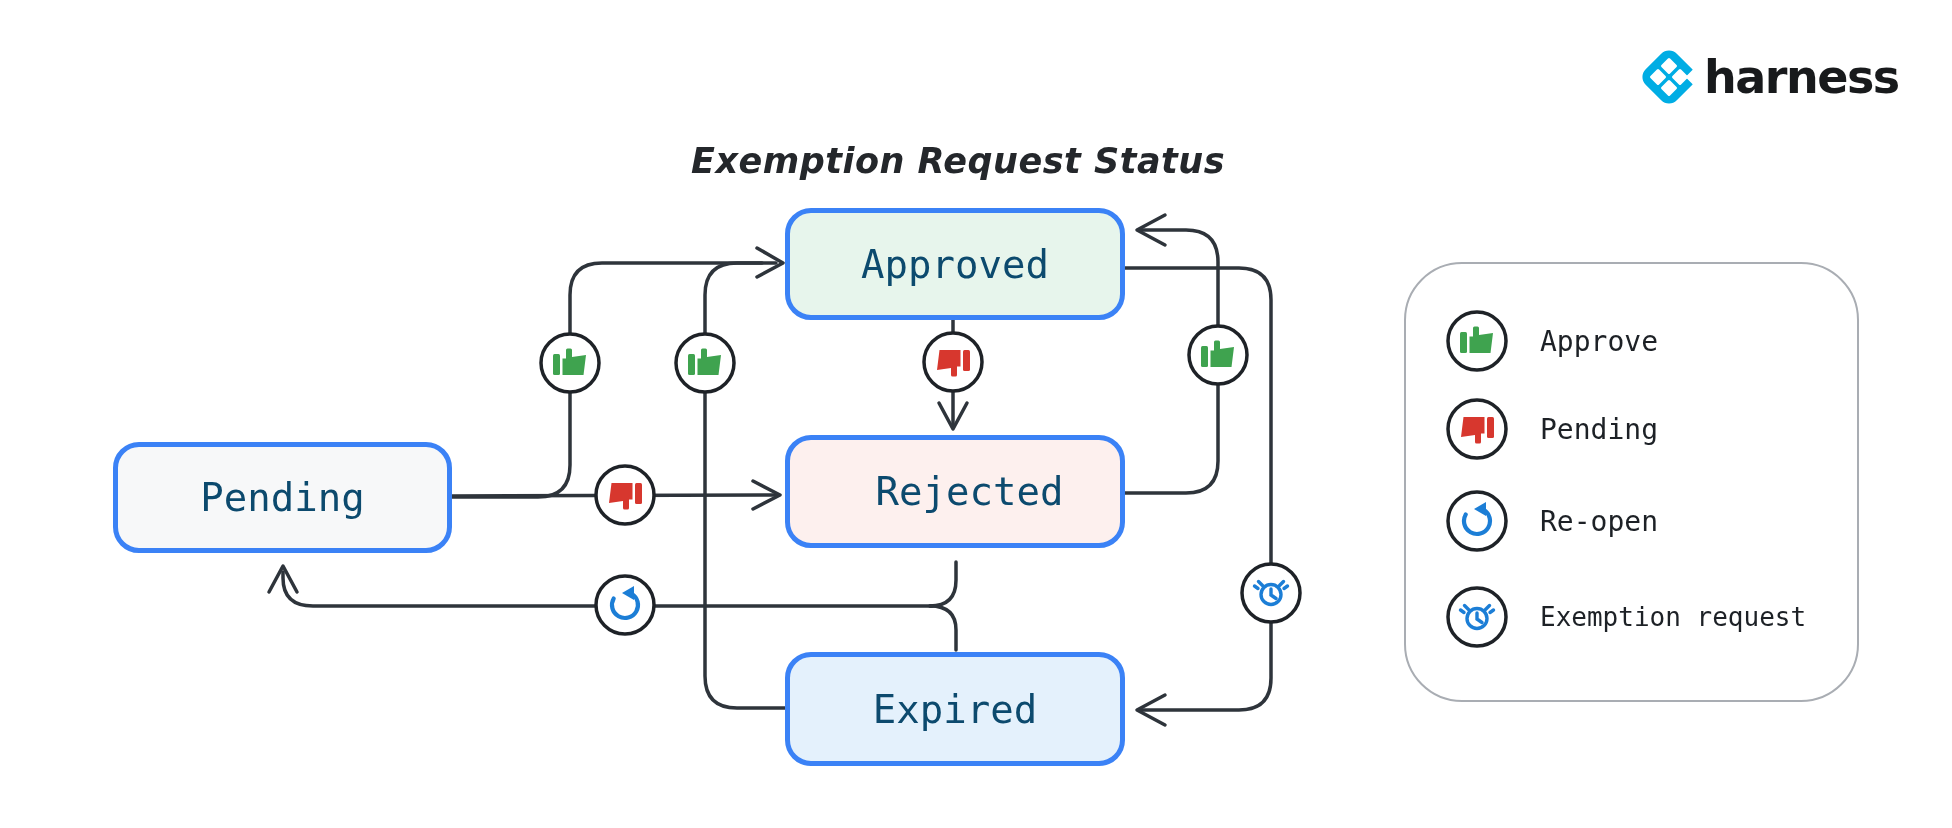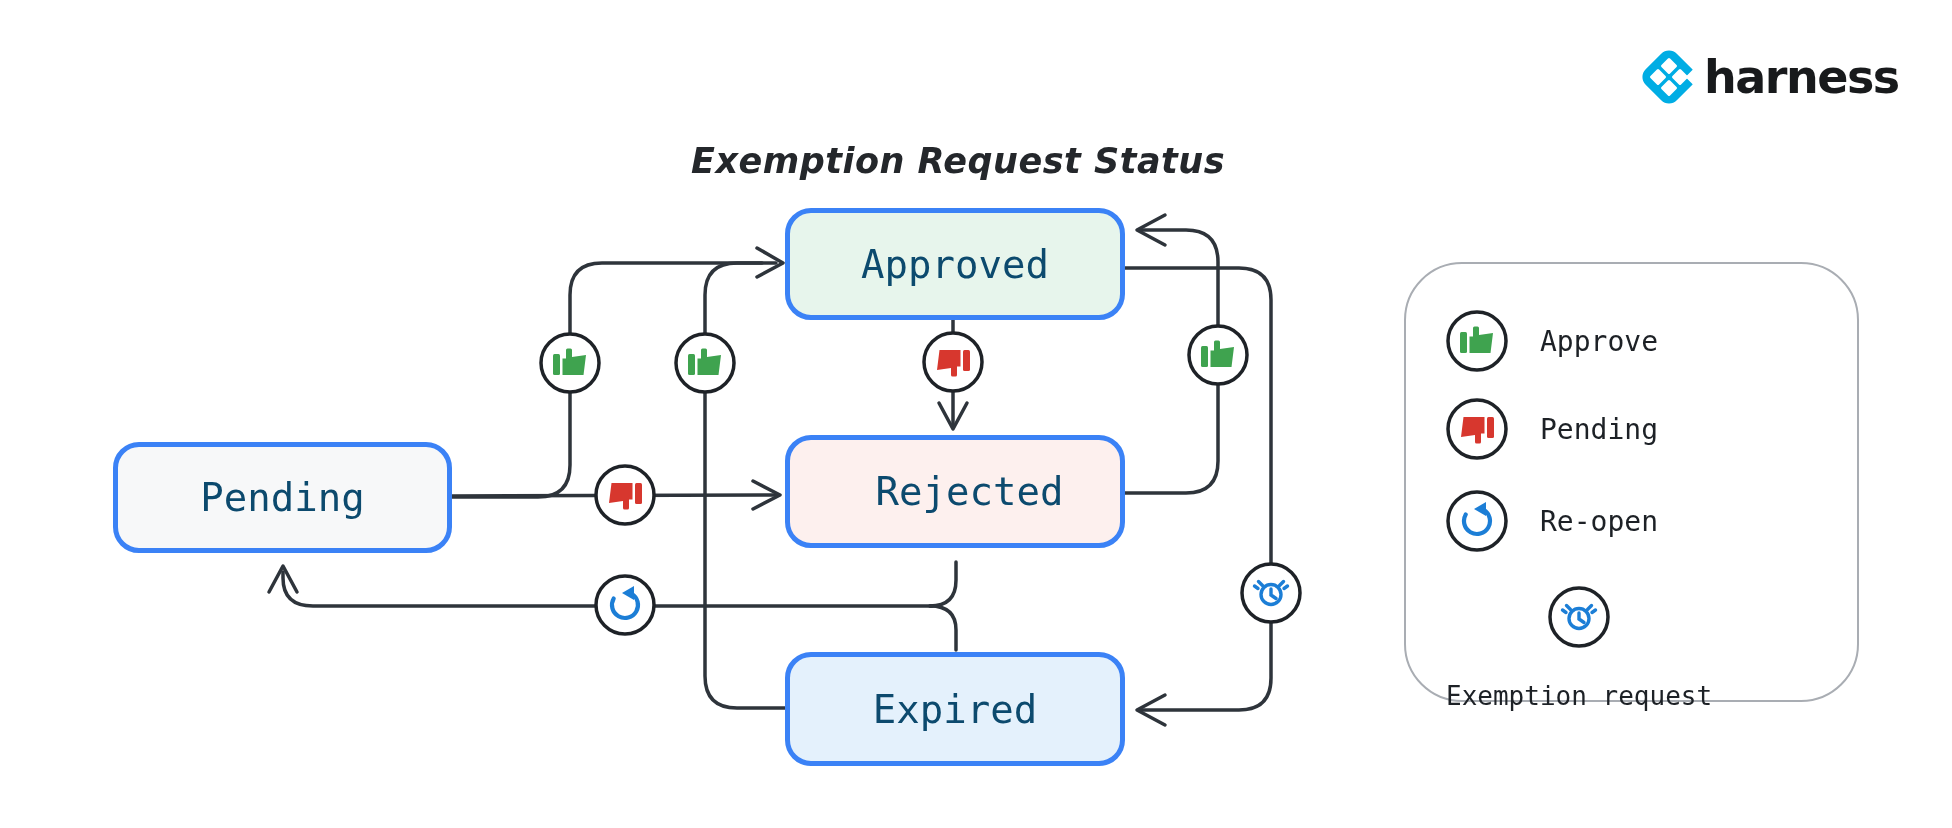--- a/index.html
+++ b/index.html
@@ -152,21 +152,21 @@
       <svg width="62" height="62" viewBox="-31 -31 62 62">
         <circle r="29" fill="#ffffff" stroke="#1e2227" stroke-width="3.5"></circle>
         <g stroke="#1c7ed6" fill="#1c7ed6">
           <path d="M -11.3 -6.5 A 13 13 0 1 0 6.5 -11.3" fill="none" stroke-width="4.2" stroke-linecap="round"></path>
           <path d="M 9 -19 L -3 -12 L 9 -5 Z" stroke="none"></path>
         </g>
       </svg>
       <span class="legend-label">Re-open</span>
     </div>
 
-    <div class="legend-row" style="top:322px;flex-direction:column;">
+    <div class="legend-row" style="top:322px;">
       <svg width="62" height="62" viewBox="-31 -31 62 62">
         <circle r="29" fill="#ffffff" stroke="#1e2227" stroke-width="3.5"></circle>
         <use href="#alarmclock" stroke="#1c7ed6"></use>
       </svg>
       <span class="legend-label two-line">
         <span style="display:block">Exemption request</span>
       </span>
     </div>
   </div>
 

